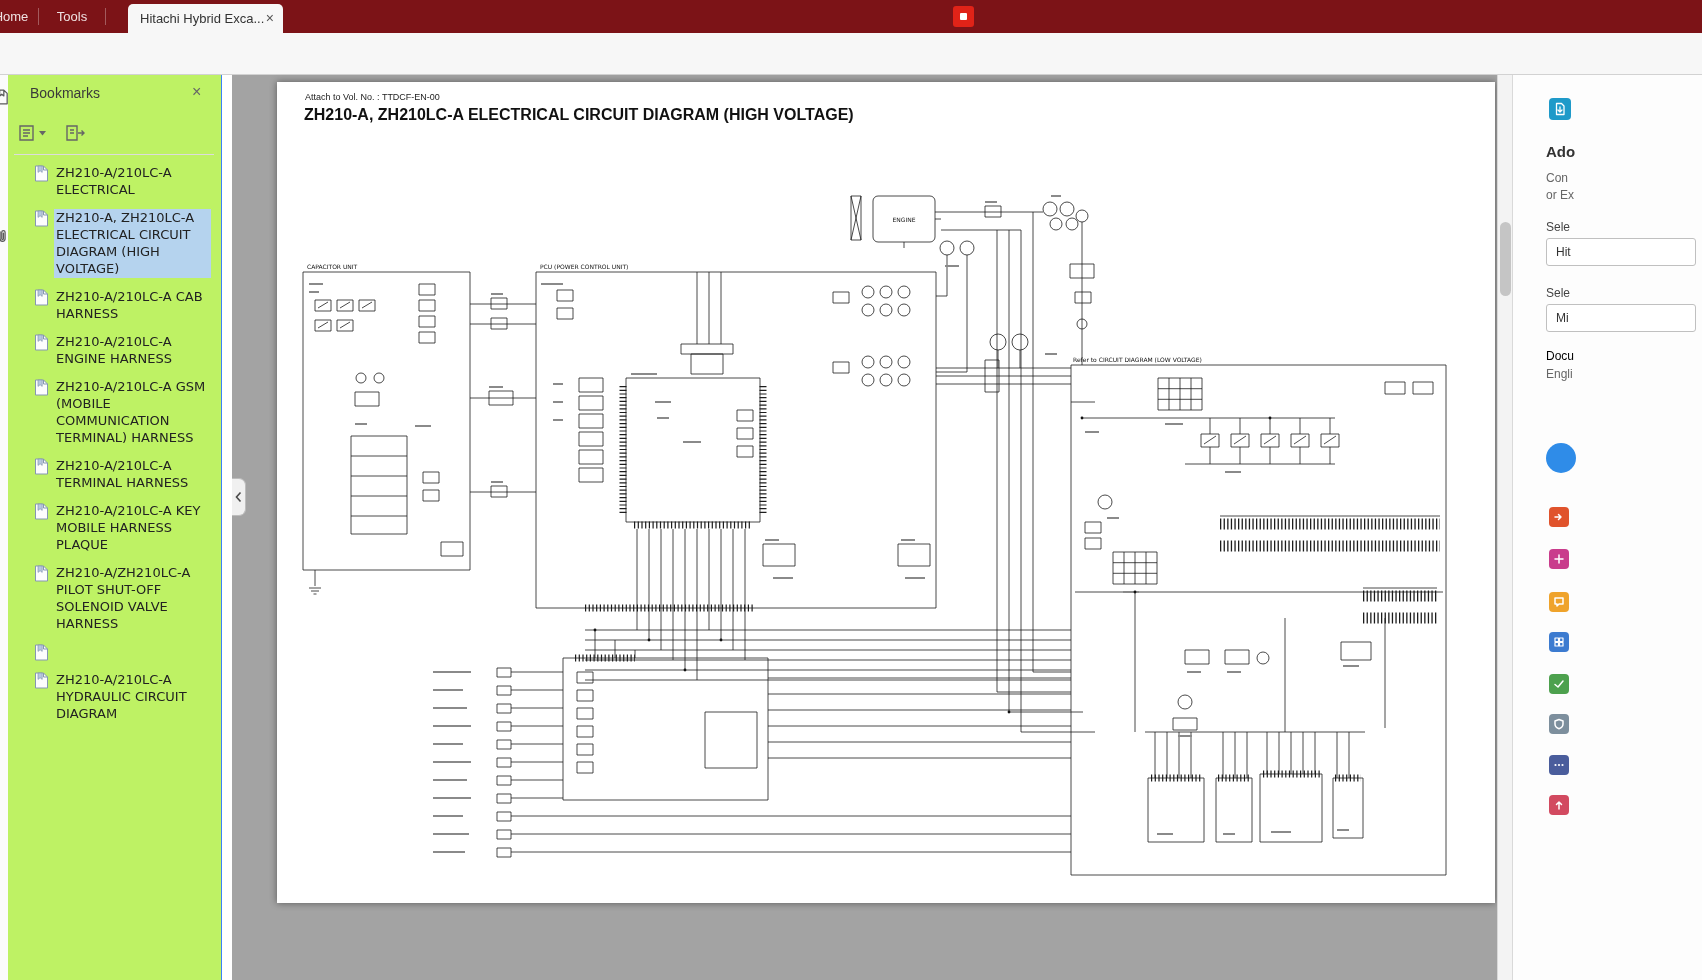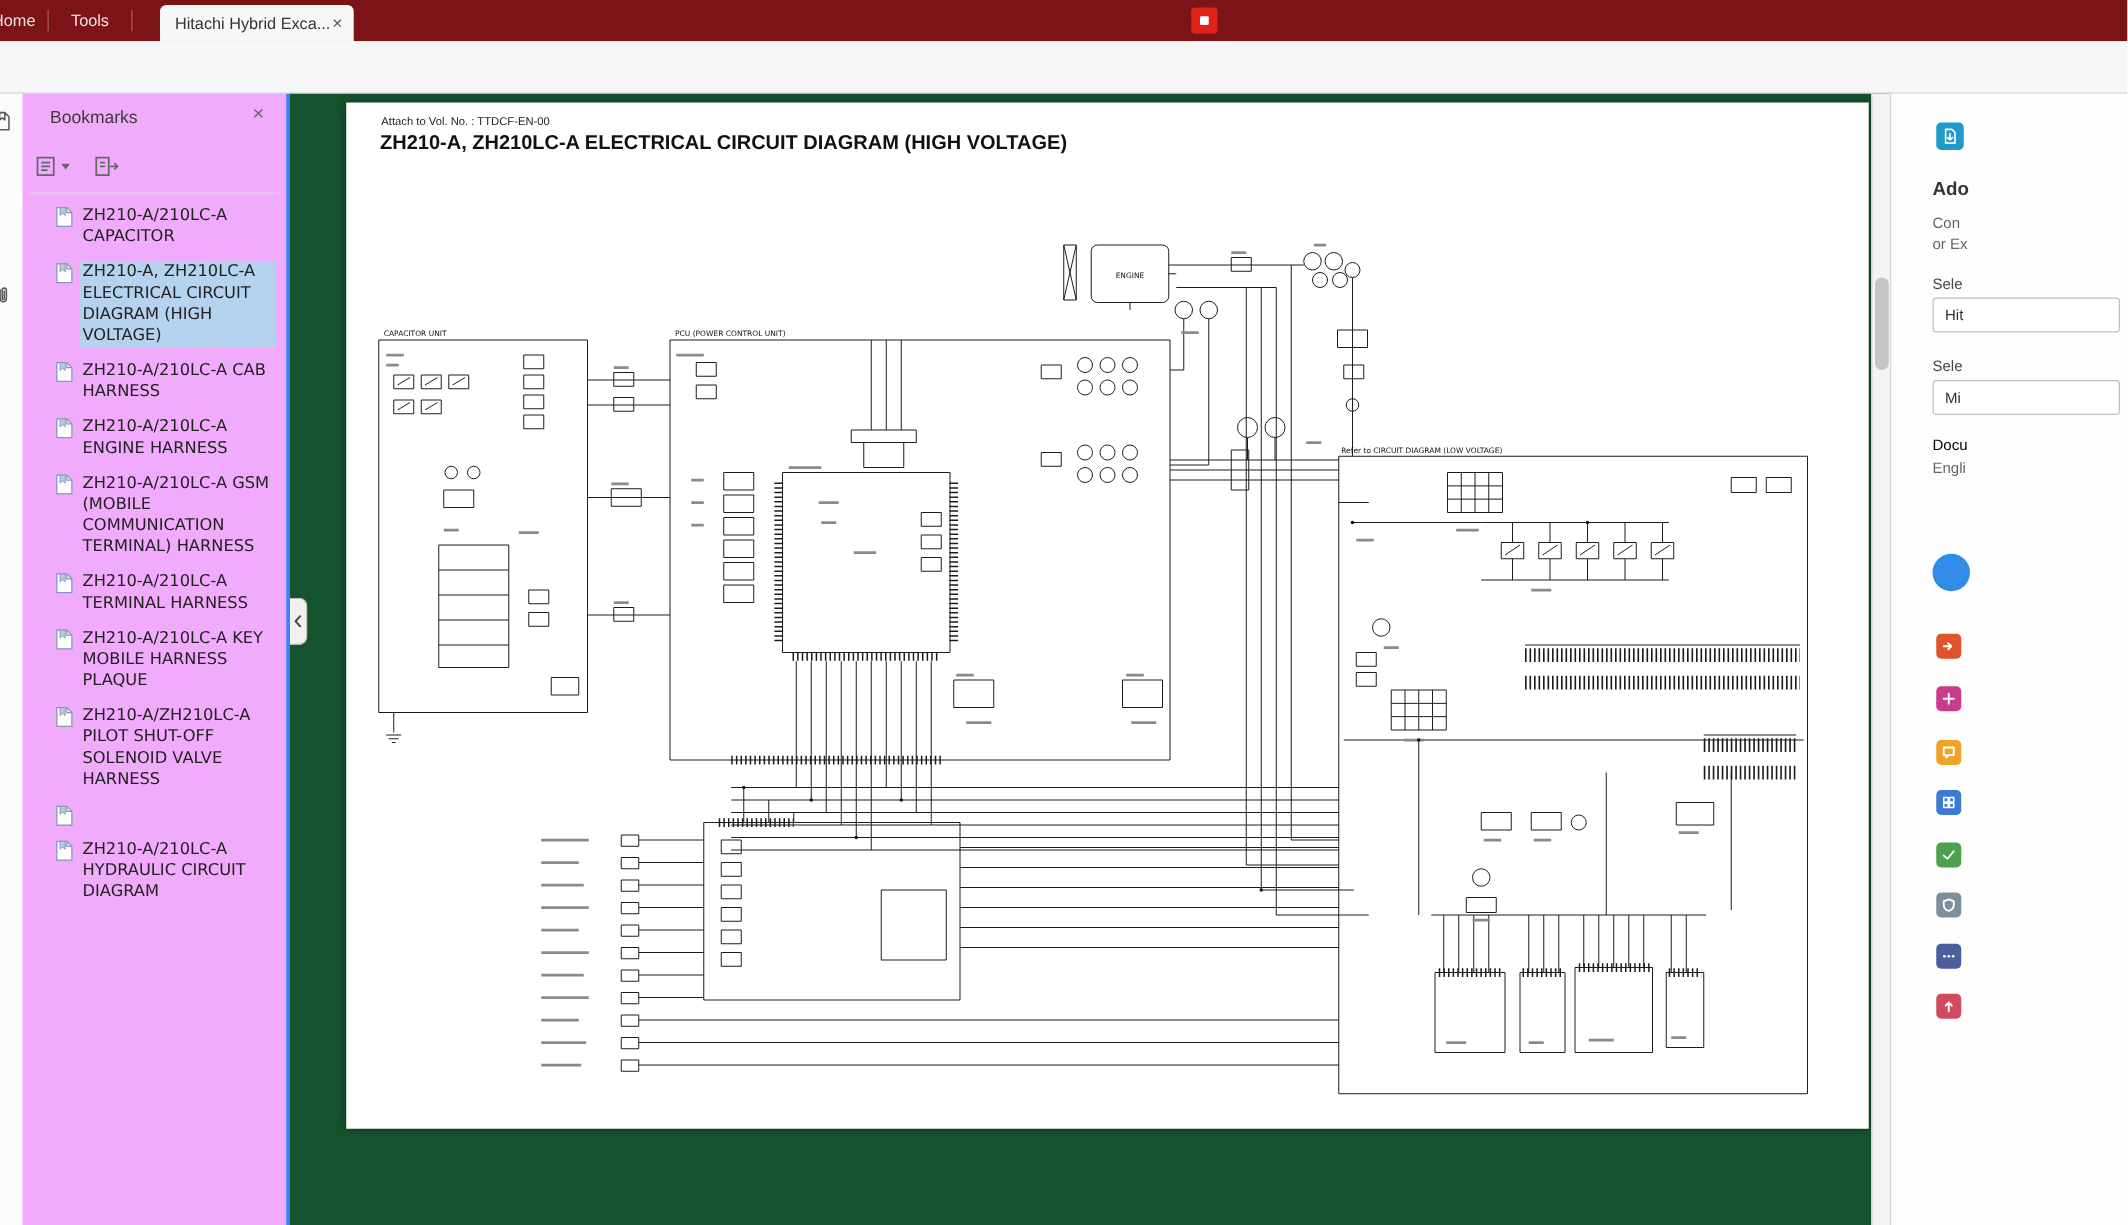--- a/index.html
+++ b/index.html
@@ -18,32 +18,32 @@
 .toolbar{position:absolute;left:0;top:33px;width:1702px;height:42px;background:#f7f7f7;border-bottom:1px solid #d2d2d2}
 .tb{position:absolute;top:41px;width:26px;height:26px;display:flex;align-items:center;justify-content:center;border-radius:3px}
 svg.tico{fill:none;stroke:#5a5a5a;stroke-width:1.5;stroke-linecap:round;stroke-linejoin:round}
 .tbsep{position:absolute;top:42px;width:1px;height:24px;background:#dcdcdc}
 .pginput{position:absolute;left:618px;top:43px;width:30px;height:23px;border:1px solid #a3a3a3;background:#fff;font-size:13px;text-align:center;font-family:"Liberation Sans",sans-serif}
 .pgtotal{position:absolute;left:655px;top:47px;font-size:13px;color:#444}
 .zoomc{position:absolute;left:872px;top:47px;font-size:13px;color:#444;display:flex;align-items:center;gap:7px}
 .car{width:0;height:0;border-left:4px solid transparent;border-right:4px solid transparent;border-top:5px solid #666}
 
 .navstrip{position:absolute;left:0;top:75px;width:18px;height:905px;background:#fbfbfb}
-.sidebar{position:absolute;left:18px;top:75px;width:214px;height:905px;background:#f0abfc;border-right:3px solid #3b82f6}
+.sidebar{position:absolute;left:8px;top:75px;width:214px;height:905px;background:#bef264;border-right:1px solid #3b82f6}
 .bk-title{position:absolute;left:22px;top:10px;font-size:14px;color:#3a3a3a}
 .bk-close{position:absolute;left:184px;top:8px;font-size:16px;color:#666}
 .bk-tools{position:absolute;left:10px;top:49px;display:flex;gap:16px;align-items:center}
 .bk-div{position:absolute;left:6px;top:79px;width:200px;border-top:1px solid #dcdcdc}
 .bm-list{position:absolute;left:0;top:89px;width:214px;padding-left:26px}
 .bm-item{display:flex;margin-bottom:10px;cursor:default}
 .bm-item svg{flex-shrink:0;margin-top:1px;margin-right:5px}
 .bm-label{display:inline-block;width:152px;box-sizing:content-box;font-family:"DejaVu Sans",sans-serif;font-size:13px;line-height:17px;color:#222;padding:0 3px 1px 2px}
 .bm-item.sel .bm-label{background:#b5d3ee}
 
-.docarea{position:absolute;left:232px;top:75px;width:1280px;height:905px;background:#14532d}
+.docarea{position:absolute;left:232px;top:75px;width:1280px;height:905px;background:#a3a3a3}
 .page{position:absolute;left:45px;top:7px;width:1218px;height:821px;background:#fff;box-shadow:0 0 7px rgba(0,0,0,.45)}
 .attach{position:absolute;left:28px;top:10px;font-size:9px;color:#222}
 .ptitle{position:absolute;left:27px;top:24px;font-size:16px;font-weight:bold;color:#111;white-space:nowrap}
 .diag{position:absolute;left:8px;top:90px}
 .w{fill:none;stroke:#1c1c1c;stroke-width:.8}
 .comb{fill:none;stroke:#1c1c1c;stroke-width:11;stroke-dasharray:1.3 2.3}
 .combS{fill:none;stroke:#1c1c1c;stroke-width:7;stroke-dasharray:1.2 2.5}
 .tk{fill:none;stroke:#8a8a8a;stroke-width:2.2}
 .lb{font:6px "DejaVu Sans",sans-serif;fill:#111}
 .lbc{text-anchor:middle}
@@ -227,21 +227,21 @@
           <path d="M3 2h10v14H3zM6 6h4M6 9h4M14 9h6M17.5 6.5L20 9l-2.5 2.5"></path>
         </svg></span>
   </div>
   <div class="bk-div"></div>
 
   <div class="bm-list">
     <div class="bm-item">
         <svg width="15" height="17" viewBox="0 0 15 17">
           <use href="#bmicon"></use>
         </svg>
-        <span class="bm-label">ZH210-A/210LC-A CAPACITOR</span>
+        <span class="bm-label">ZH210-A/210LC-A ELECTRICAL</span>
       </div>
     <div class="bm-item sel">
         <svg width="15" height="17" viewBox="0 0 15 17">
           <use href="#bmicon"></use>
         </svg>
         <span class="bm-label">ZH210-A, ZH210LC-A ELECTRICAL CIRCUIT DIAGRAM (HIGH VOLTAGE)</span>
       </div>
     <div class="bm-item">
         <svg width="15" height="17" viewBox="0 0 15 17">
           <use href="#bmicon"></use>

